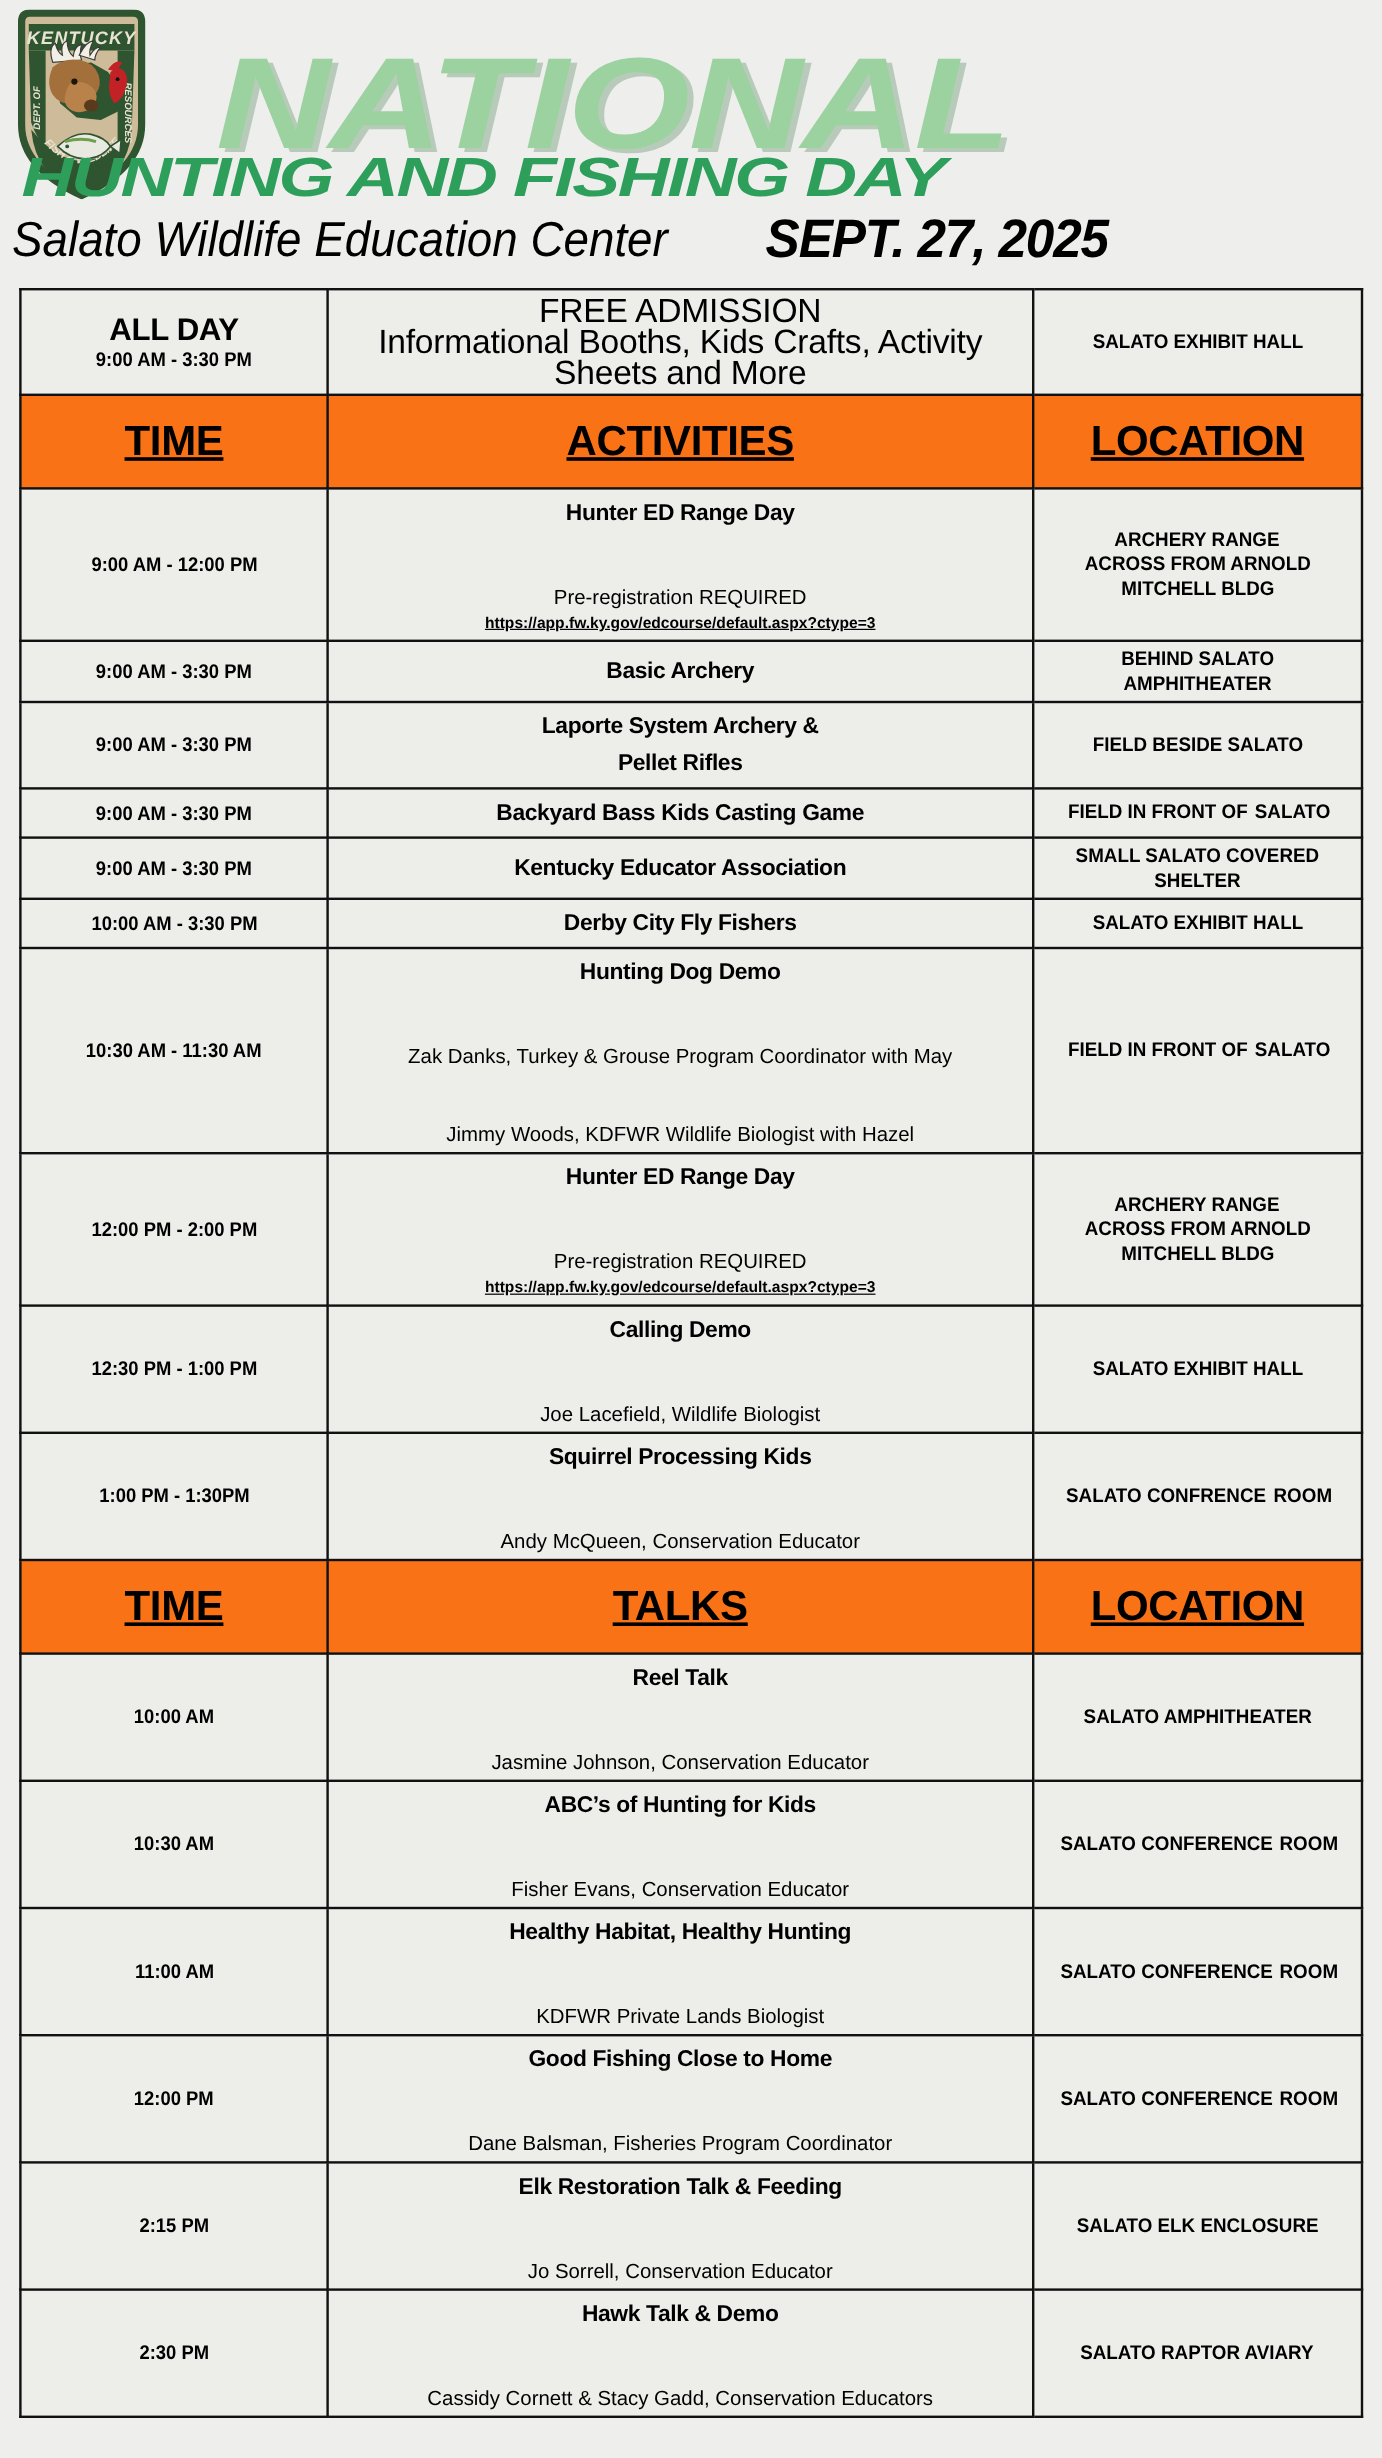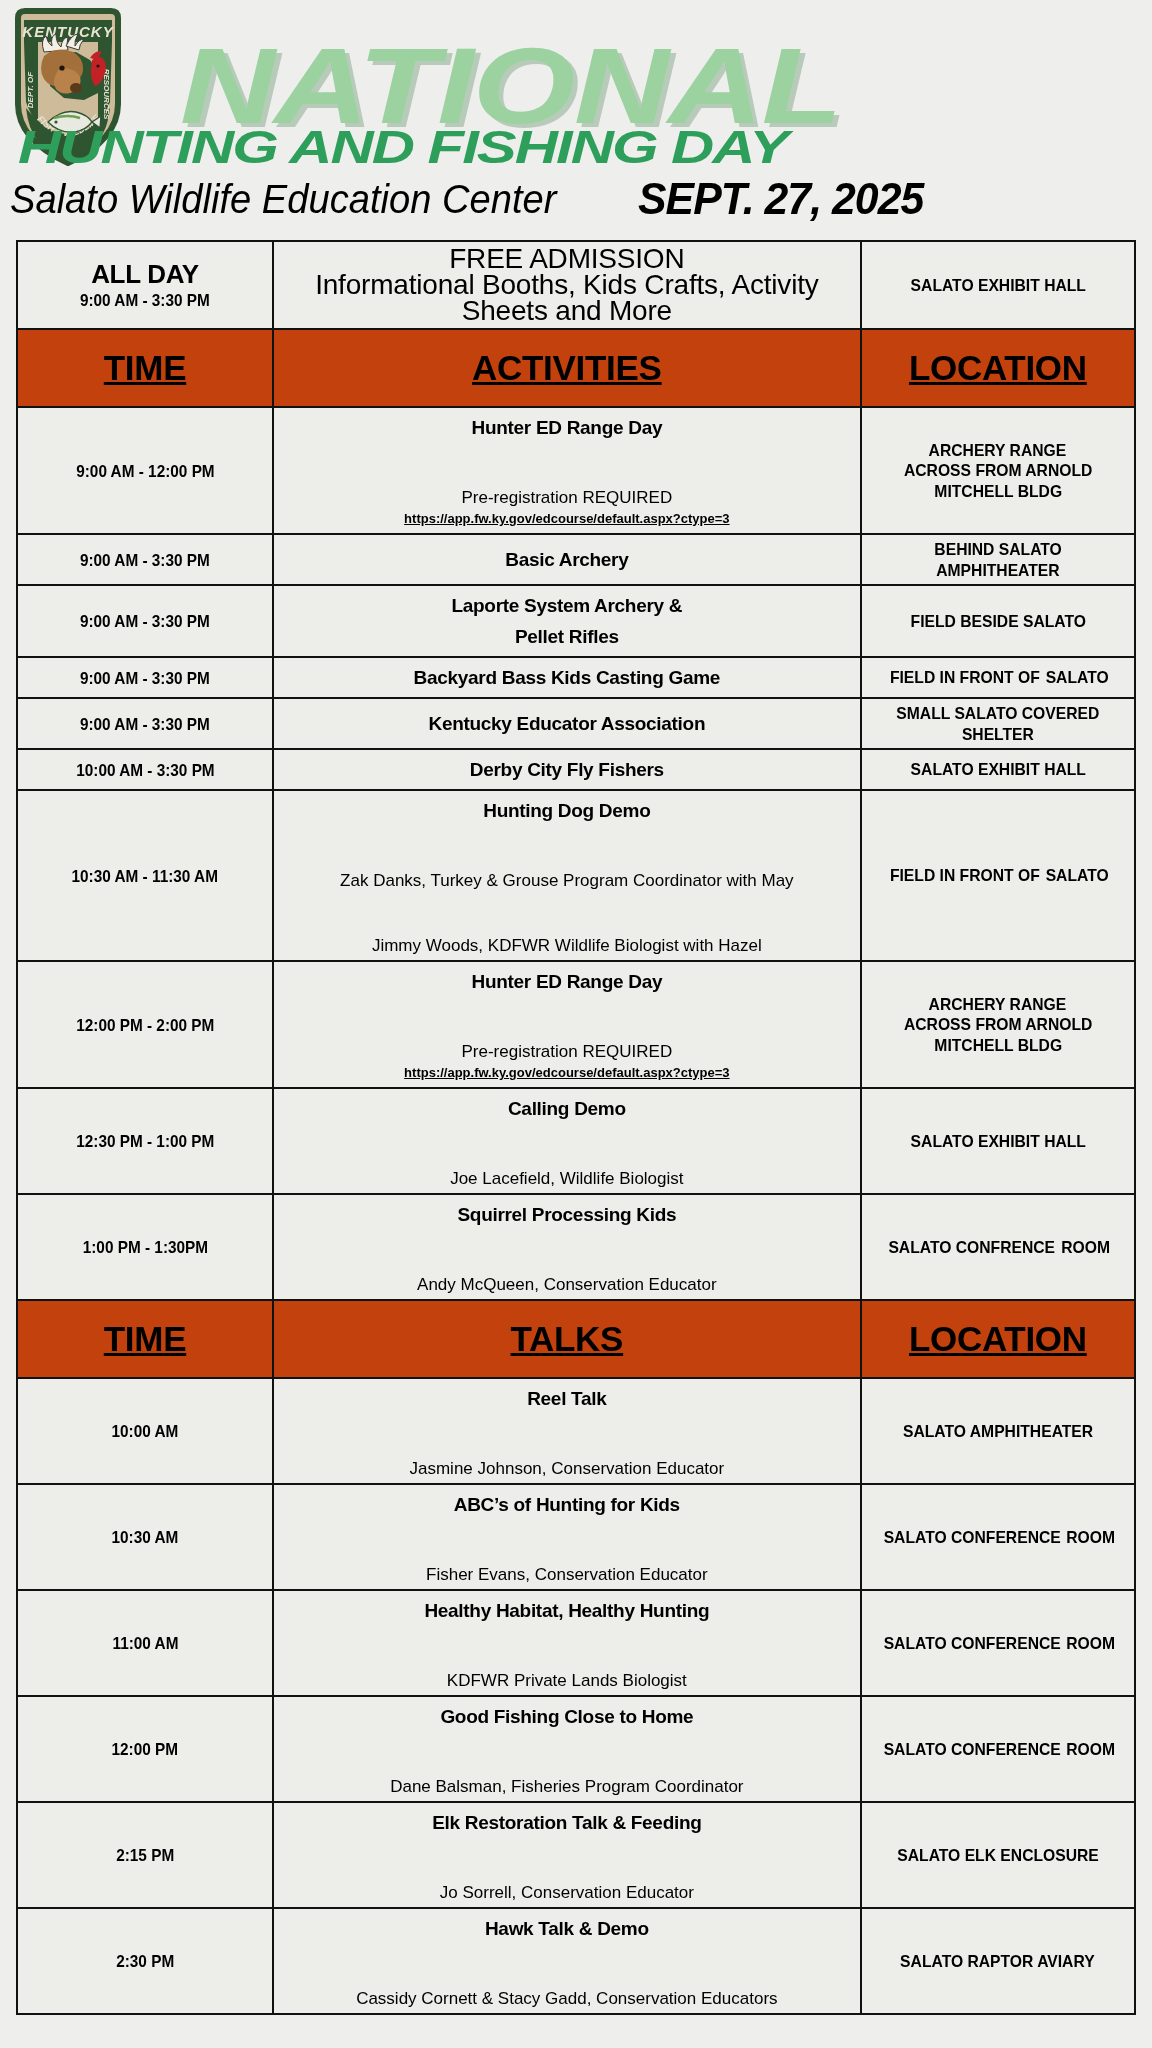--- a/index.html
+++ b/index.html
@@ -99,21 +99,21 @@
     font-size:26px;font-weight:bold;line-height:30px;
     letter-spacing:-.3px;
   }
   .allday-time{font-size:16.5px;font-weight:bold;line-height:22px;
     transform:scaleX(.93);display:inline-block;}
   .allday-body{
     font-size:28px;font-weight:normal;line-height:26px;letter-spacing:-.2px;
   }
 
   
-  tr.section td{background:#c2410c;height:78px;}
+  tr.section td{background:#f97316;height:78px;}
   .sect-h{
     font-size:35px;font-weight:bold;text-decoration:underline;
     letter-spacing:-.3px;line-height:40px;
   }
 </style>
 </head>
 <body>
 
 <div class="page">
 

